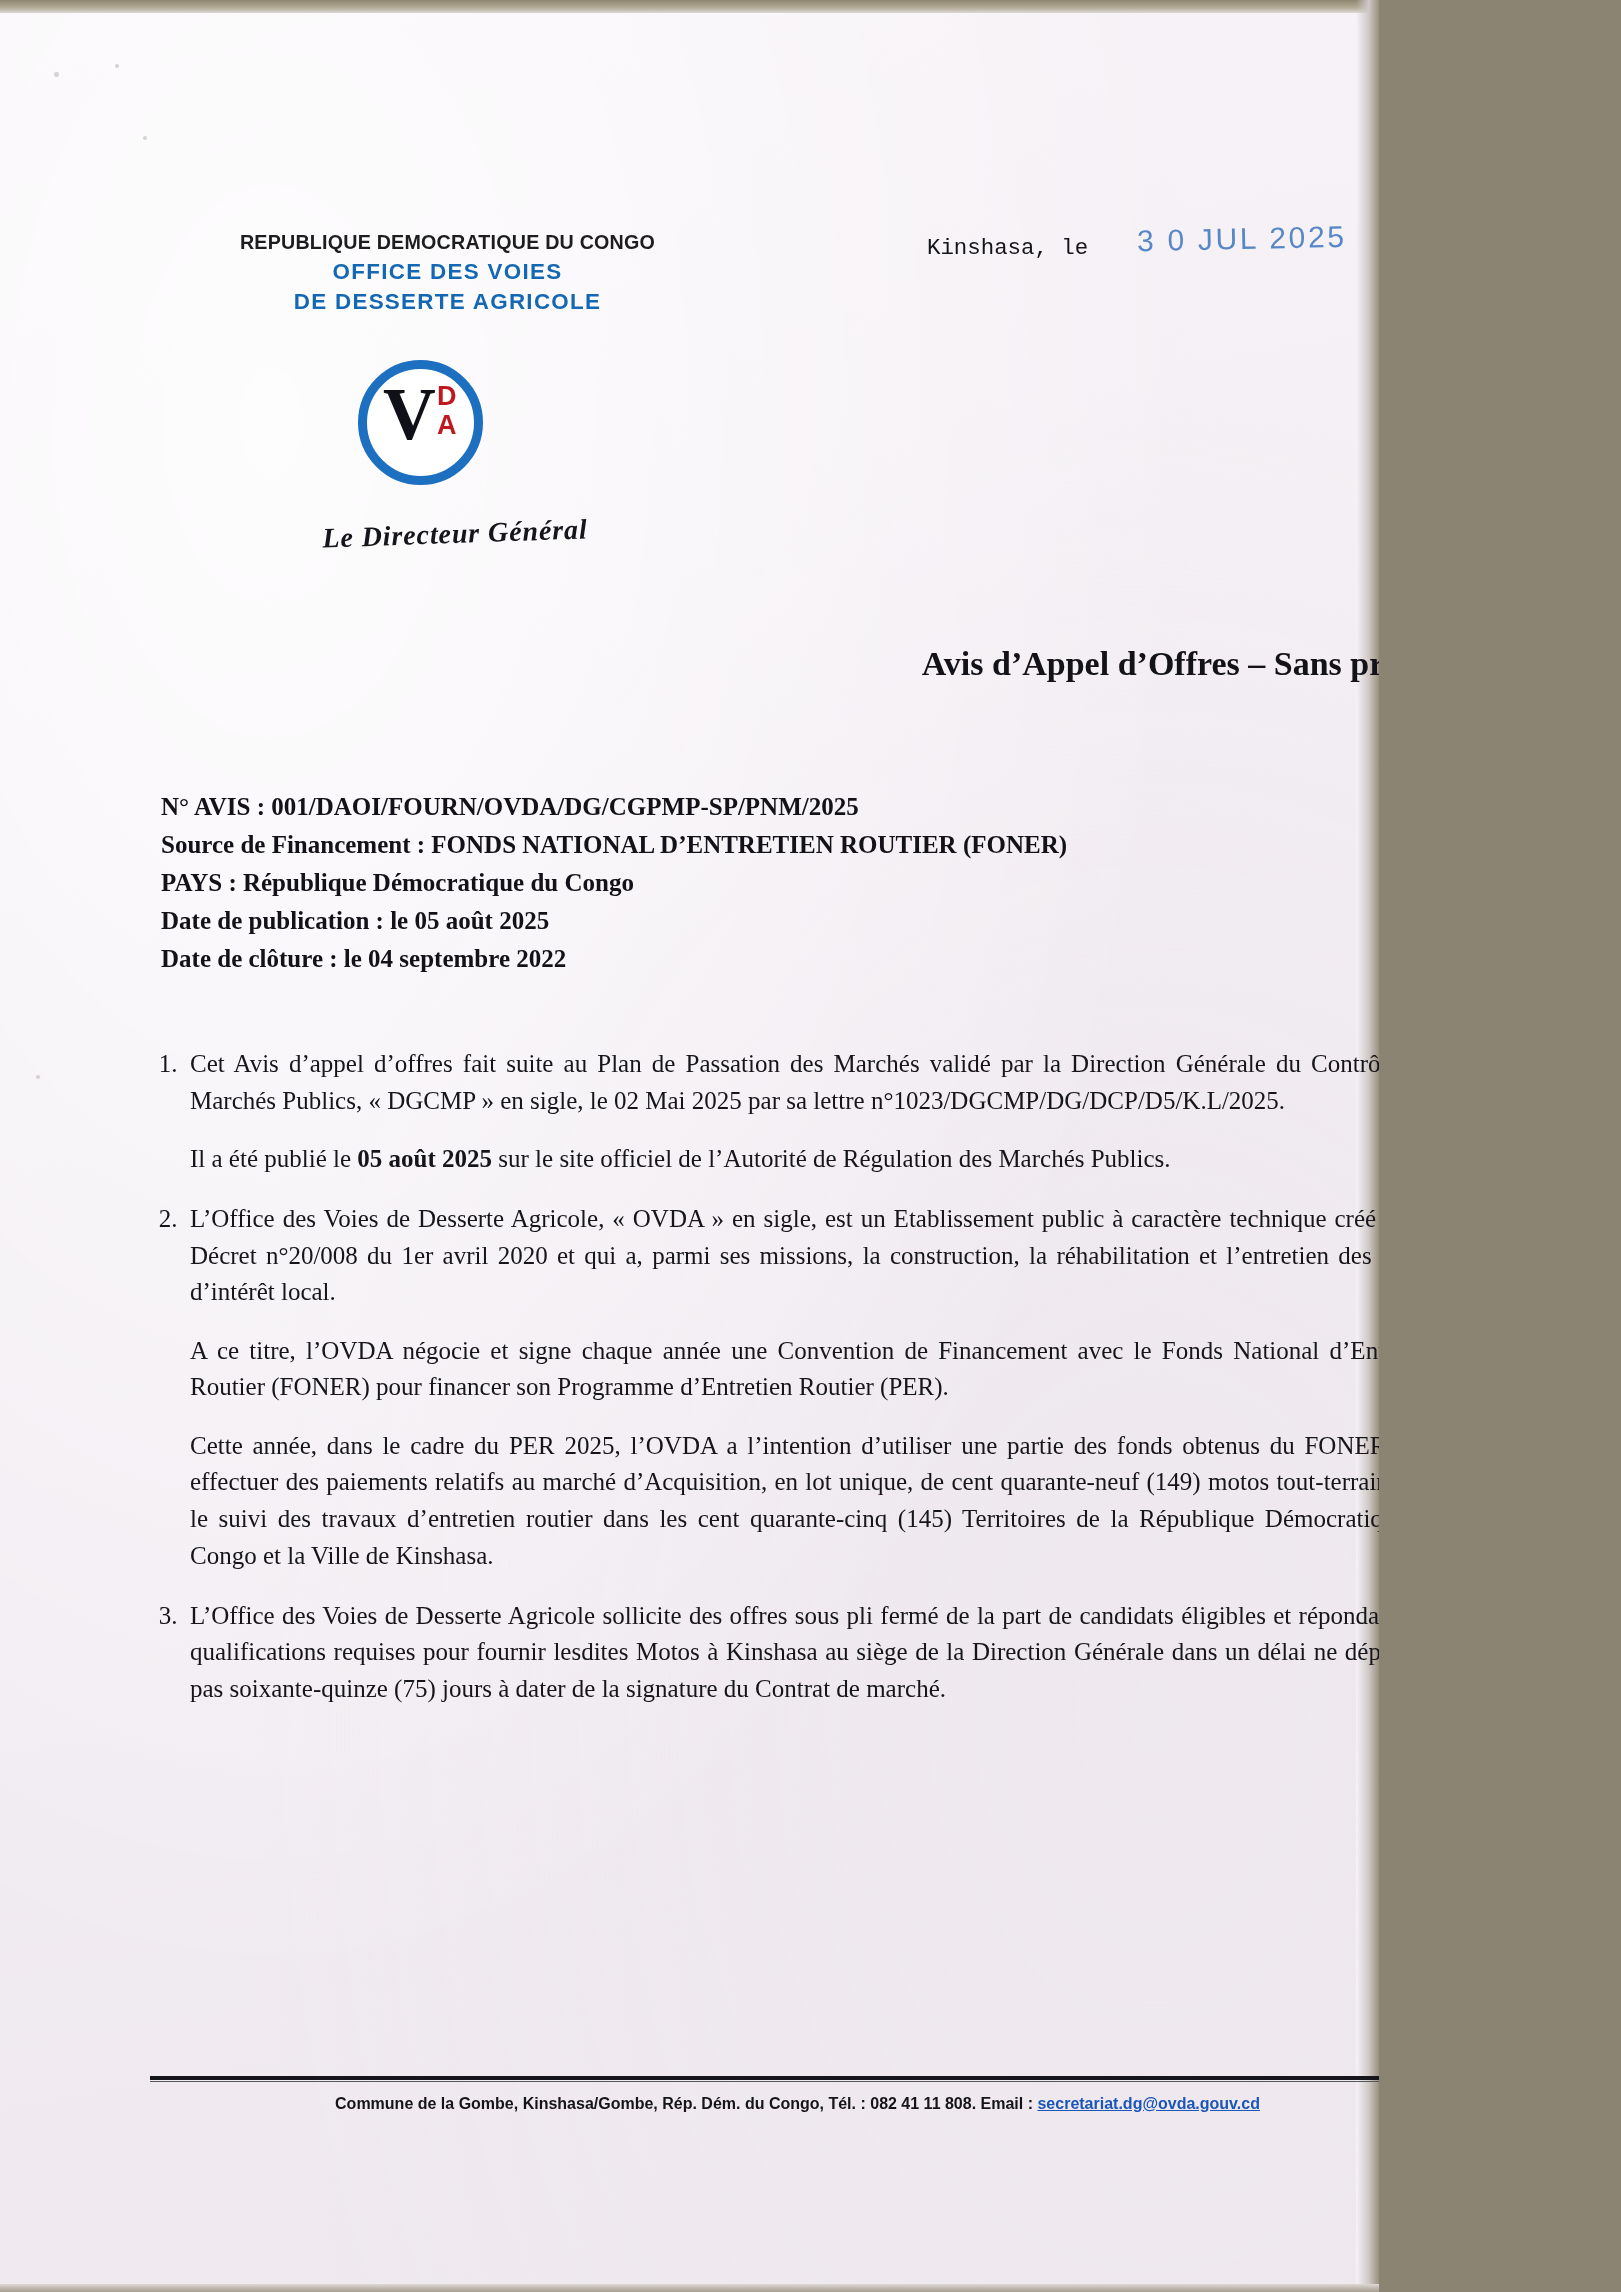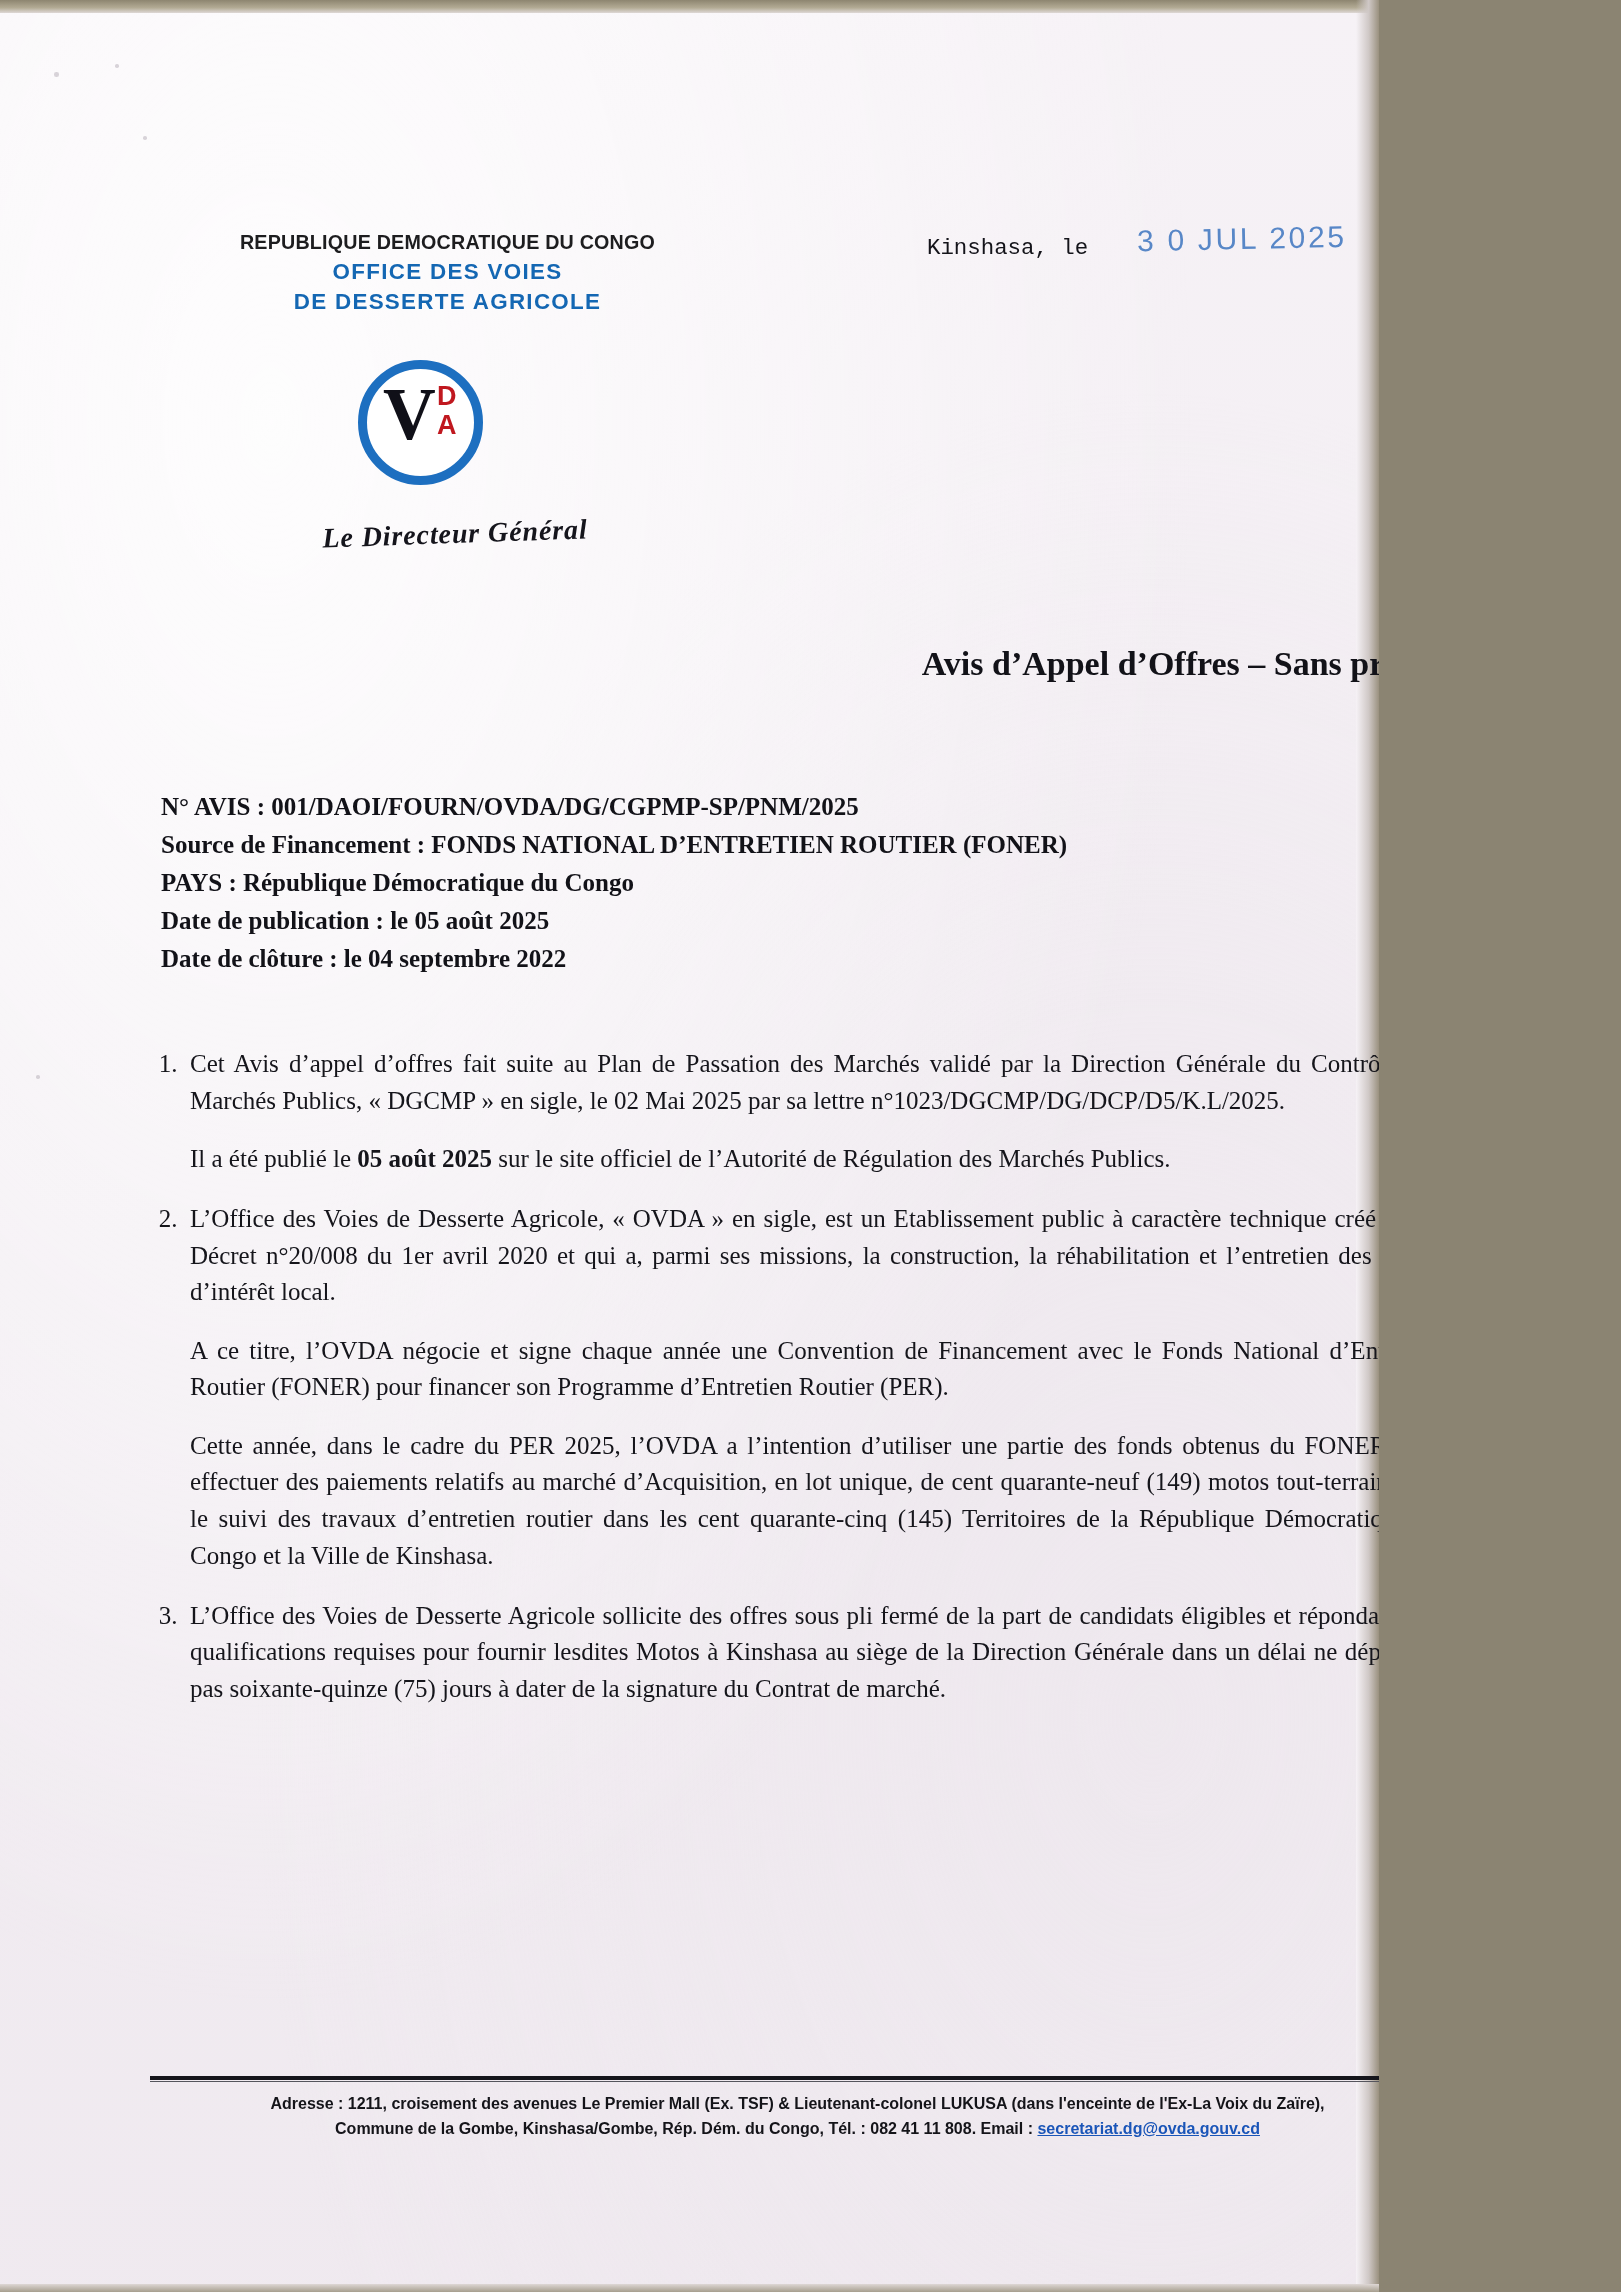--- a/index.html
+++ b/index.html
@@ -326,21 +326,20 @@
         <div class="item-body">
           <p class="para">L’Office des Voies de Desserte Agricole sollicite des offres sous pli fermé de la part de candidats éligibles et répondant aux qualifications requises pour fournir lesdites Motos à Kinshasa au siège de la Direction Générale dans un délai ne dépassant pas soixante-quinze (75) jours à dater de la signature du Contrat de marché.</p>
         </div>
       </div>
 
     </div>
 
     <div class="footer-rule"></div>
     <div class="footer-rule2"></div>
     <div class="footer">
-      <div>Adresse : 1211, croisement des avenues Le Premier Mall (Ex. TSF) &amp; Lieutenant-colonel LUKUSA (dans l'enceinte de l'Ex-La Voix du Zaïre),</div>
       <div>
         <span>Commune de la Gombe, Kinshasa/Gombe, Rép. Dém. du  Congo, Tél. : 082 41 11 808. Email : </span><span class="mail">secretariat.dg@ovda.gouv.cd</span>
       </div>
     </div>
 
   </div>
 </div>
 
 
 </body></html>

